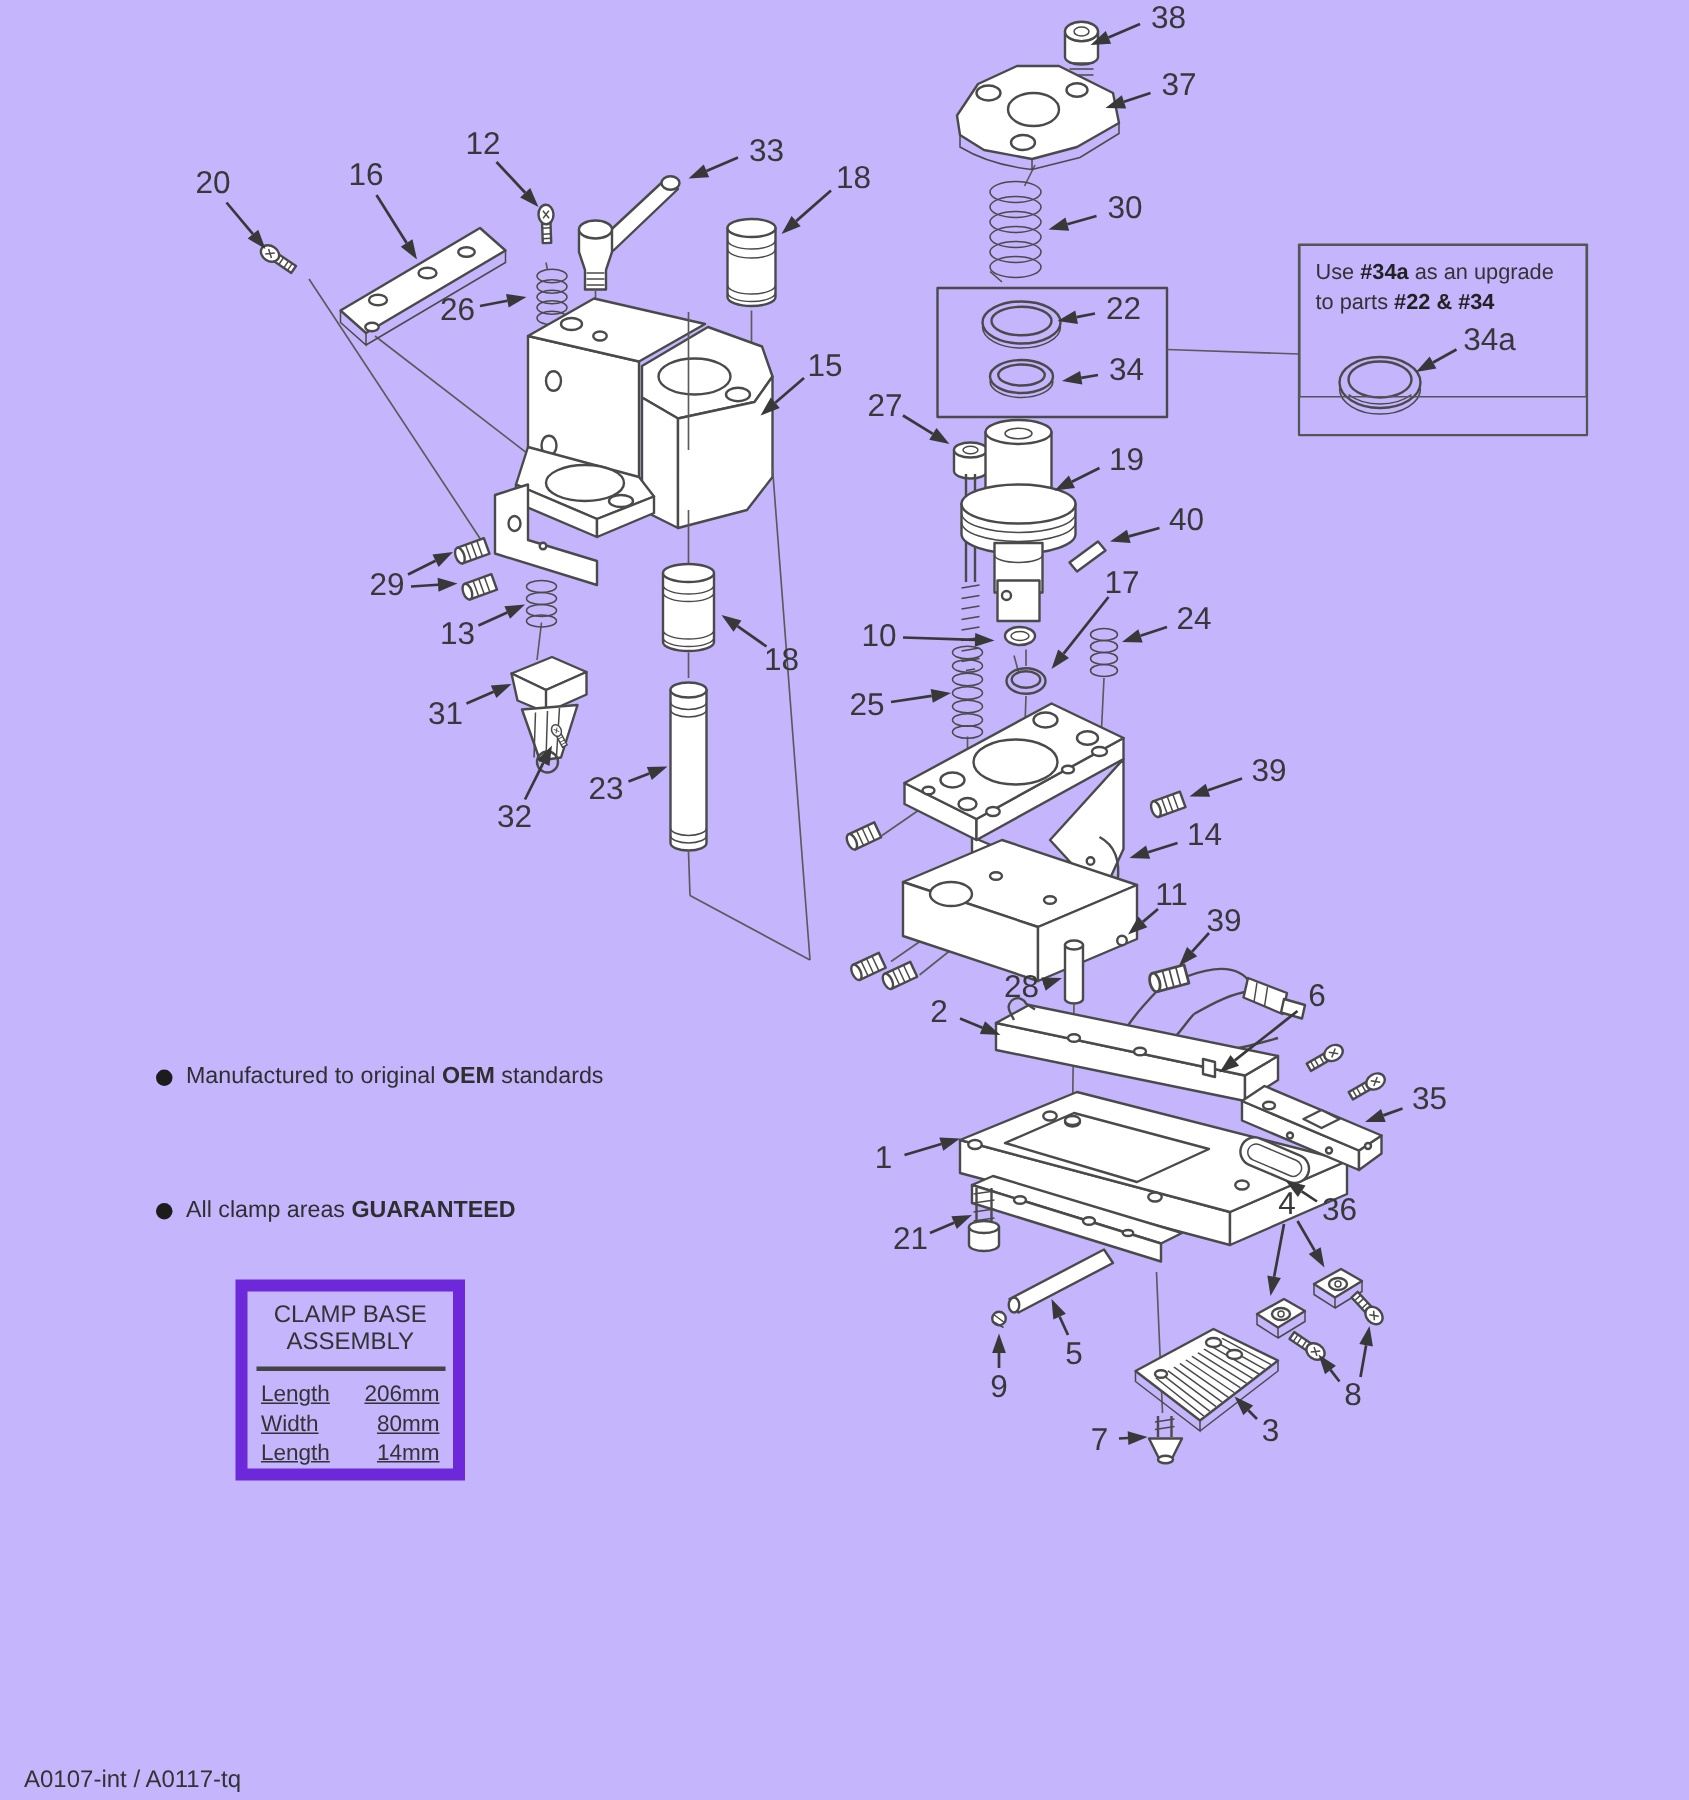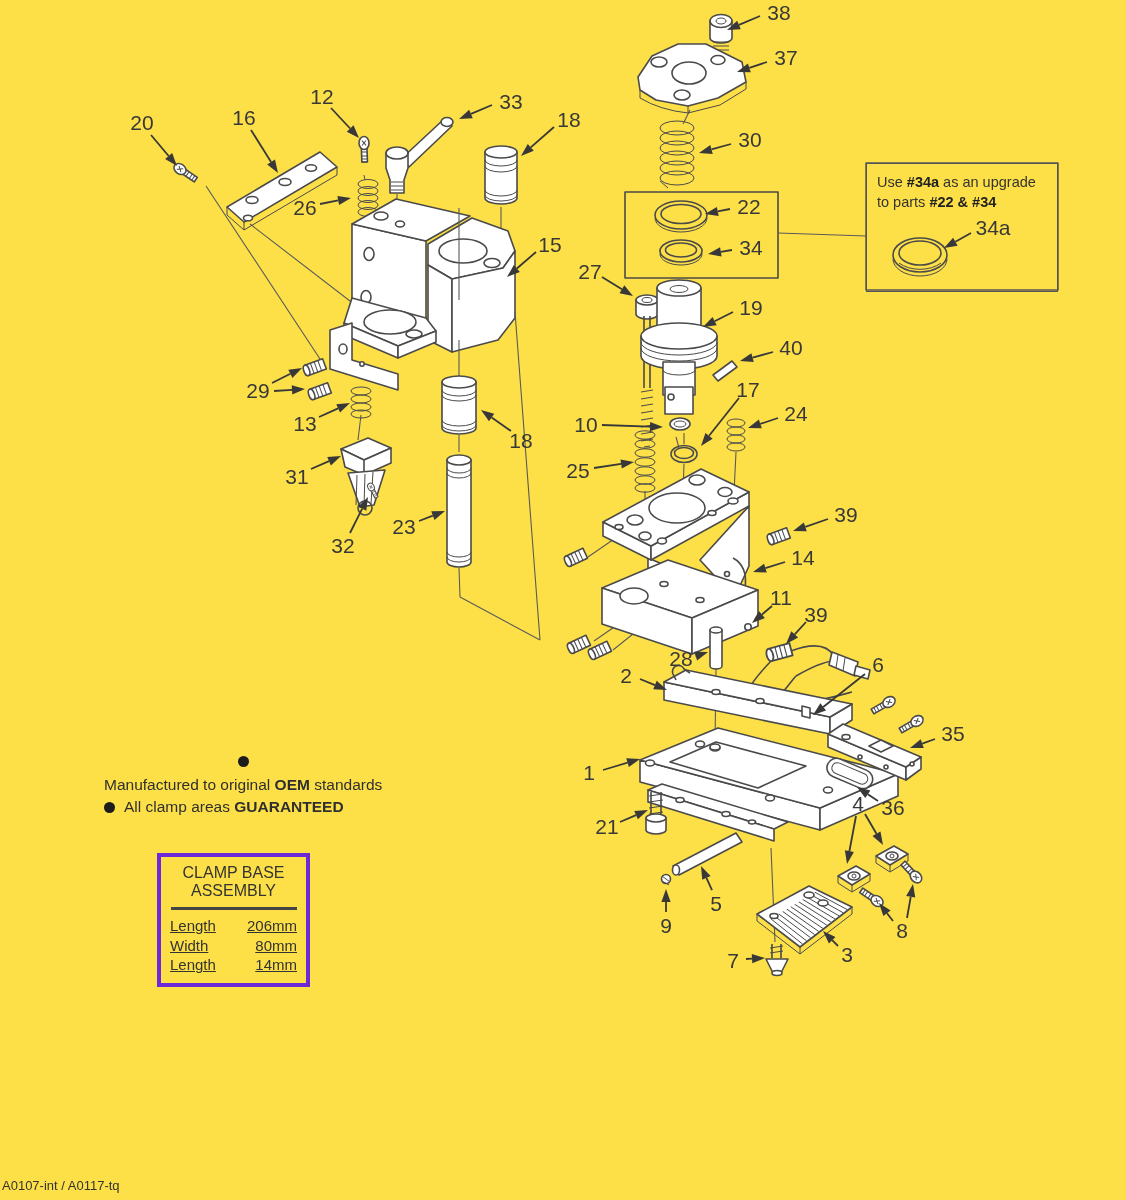--- a/index.html
+++ b/index.html
@@ -1,40 +1,40 @@
 <!DOCTYPE html>
 <html><head>
 <meta charset="utf-8">
 <style>
   html,body{margin:0;padding:0;background:#fff;}
-  #page{position:relative;width:1126px;height:1200px;background:#fde047;overflow:hidden;
+  #page{position:relative;width:1126px;height:1200px;background:#c4b5fd;overflow:hidden;
         font-family:"Liberation Sans",sans-serif;color:#333;}
   svg text{user-select:none;}
   .p  {fill:#ffffff;stroke:#4a4a4a;stroke-width:1.6;stroke-linejoin:round;}
   .pn {fill:none;stroke:#4a4a4a;stroke-width:1.6;stroke-linejoin:round;}
   .h  {fill:none;stroke:#4a4a4a;stroke-width:1;}
   .ax {fill:none;stroke:#5a5a5a;stroke-width:1.1;}
   .co {font:21px "Liberation Sans",sans-serif;fill:#383838;text-anchor:middle;dominant-baseline:central;}
   .cl {stroke:#383838;stroke-width:1.8;}
   .ch {fill:#383838;stroke:none;}
   .overlay{position:absolute;z-index:3;}
-  #note-box{left:866px;top:163px;width:192px;height:129px;border:1.5px solid #555;
+  #note-box{left:866px;top:163px;width:192px;height:102px;border:1.5px solid #555;
             font-size:14.5px;line-height:1.38;color:#333;padding:8px 10px;box-sizing:border-box;}
   #note-box b{color:#222;}
   .bullet-row{position:absolute;left:104px;display:flex;align-items:center;gap:9px;
               font-size:15.5px;color:#2f2f2f;white-space:nowrap;}
   .bullet-dot{width:11px;height:11px;border-radius:50%;background:#1c1c1c;flex:0 0 auto;}
-  #spec-box{left:157px;top:853px;width:153px;height:134px;border:4px solid #6d28d9;
+  #spec-box{left:157px;top:853px;width:153px;height:134px;border:8px solid #6d28d9;
             box-sizing:border-box;text-align:center;}
   .spec-title{font-size:16px;line-height:1.12;color:#333;margin-top:7px;}
   .spec-divider{width:126px;height:0;border-top:3px solid #444;margin:7px auto 6px auto;}
   .spec-rows{padding:0 9px;text-decoration:underline;}
   .spec-row{display:flex;justify-content:space-between;font-size:15px;line-height:1.32;color:#333;}
   #watermark{left:229px;top:466px;font-size:31px;letter-spacing:.5px;color:#232323;z-index:4;}
-  #footer-code{left:2px;top:1178px;font-size:13px;color:#333;}
+  #footer-code{left:16px;top:1178px;font-size:16px;color:#333;}
 </style>
 </head>
 <body>
 
 <div id="page">
 
 <svg id="diagram" width="1126" height="1200" viewBox="0 0 1126 1200" style="position:absolute;left:0;top:0;z-index:1;">
   <defs>
     <g id="setscrew">
       <path class="p" d="M-10,-5.5 L9,-5.5 L9,5.5 L-10,5.5 Z"></path>
@@ -545,21 +545,21 @@
         <line x1="511" y1="431" x2="491.6500149667475" y2="417.45501047672326" class="cl"></line>
         <polygon points="481,410 489.0120881826762,421.22347731111086 494.2879417508188,413.68654364233566" class="ch"></polygon>
         <text x="521" y="440" class="co">18</text>
       </g>
 </svg>
 
 <div id="note-box" class="overlay">
   <span>Use </span><b>#34a</b><span> as an upgrade to parts </span><b>#22 &amp; #34</b>
 </div>
 
-<div class="bullet-row overlay" style="top:756px;flex-direction:column;">
+<div class="bullet-row overlay" style="top:709px;">
   <span class="bullet-dot"></span>
   <span><span>Manufactured to original </span><b>OEM</b><span> standards</span></span>
 </div>
 <div class="bullet-row overlay" style="top:798px;">
   <span class="bullet-dot"></span>
   <span><span>All clamp areas </span><b>GUARANTEED</b><span></span></span>
 </div>
 
 <div id="spec-box" class="overlay">
   <div class="spec-title">

